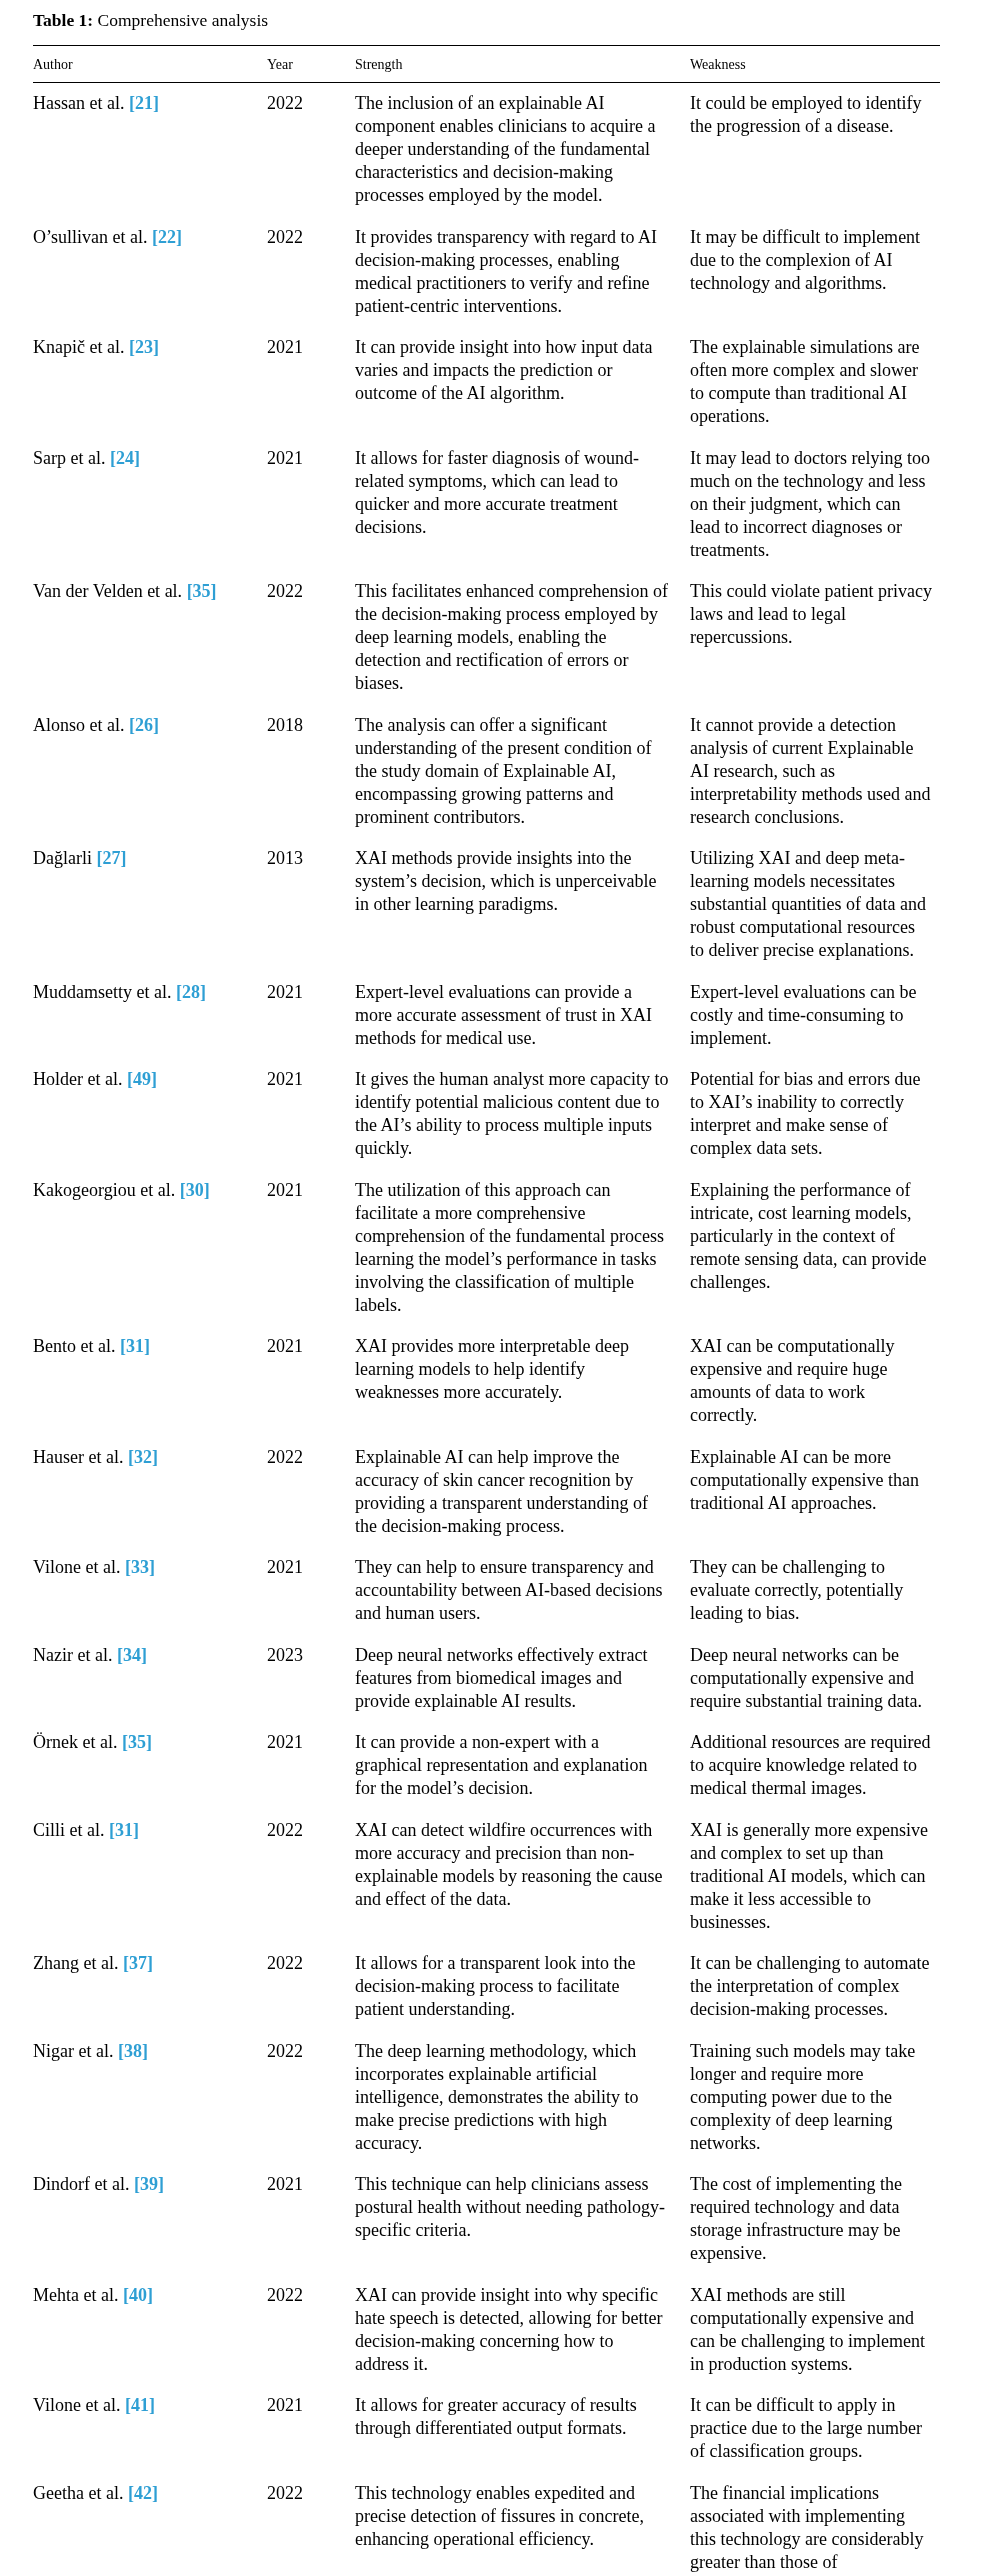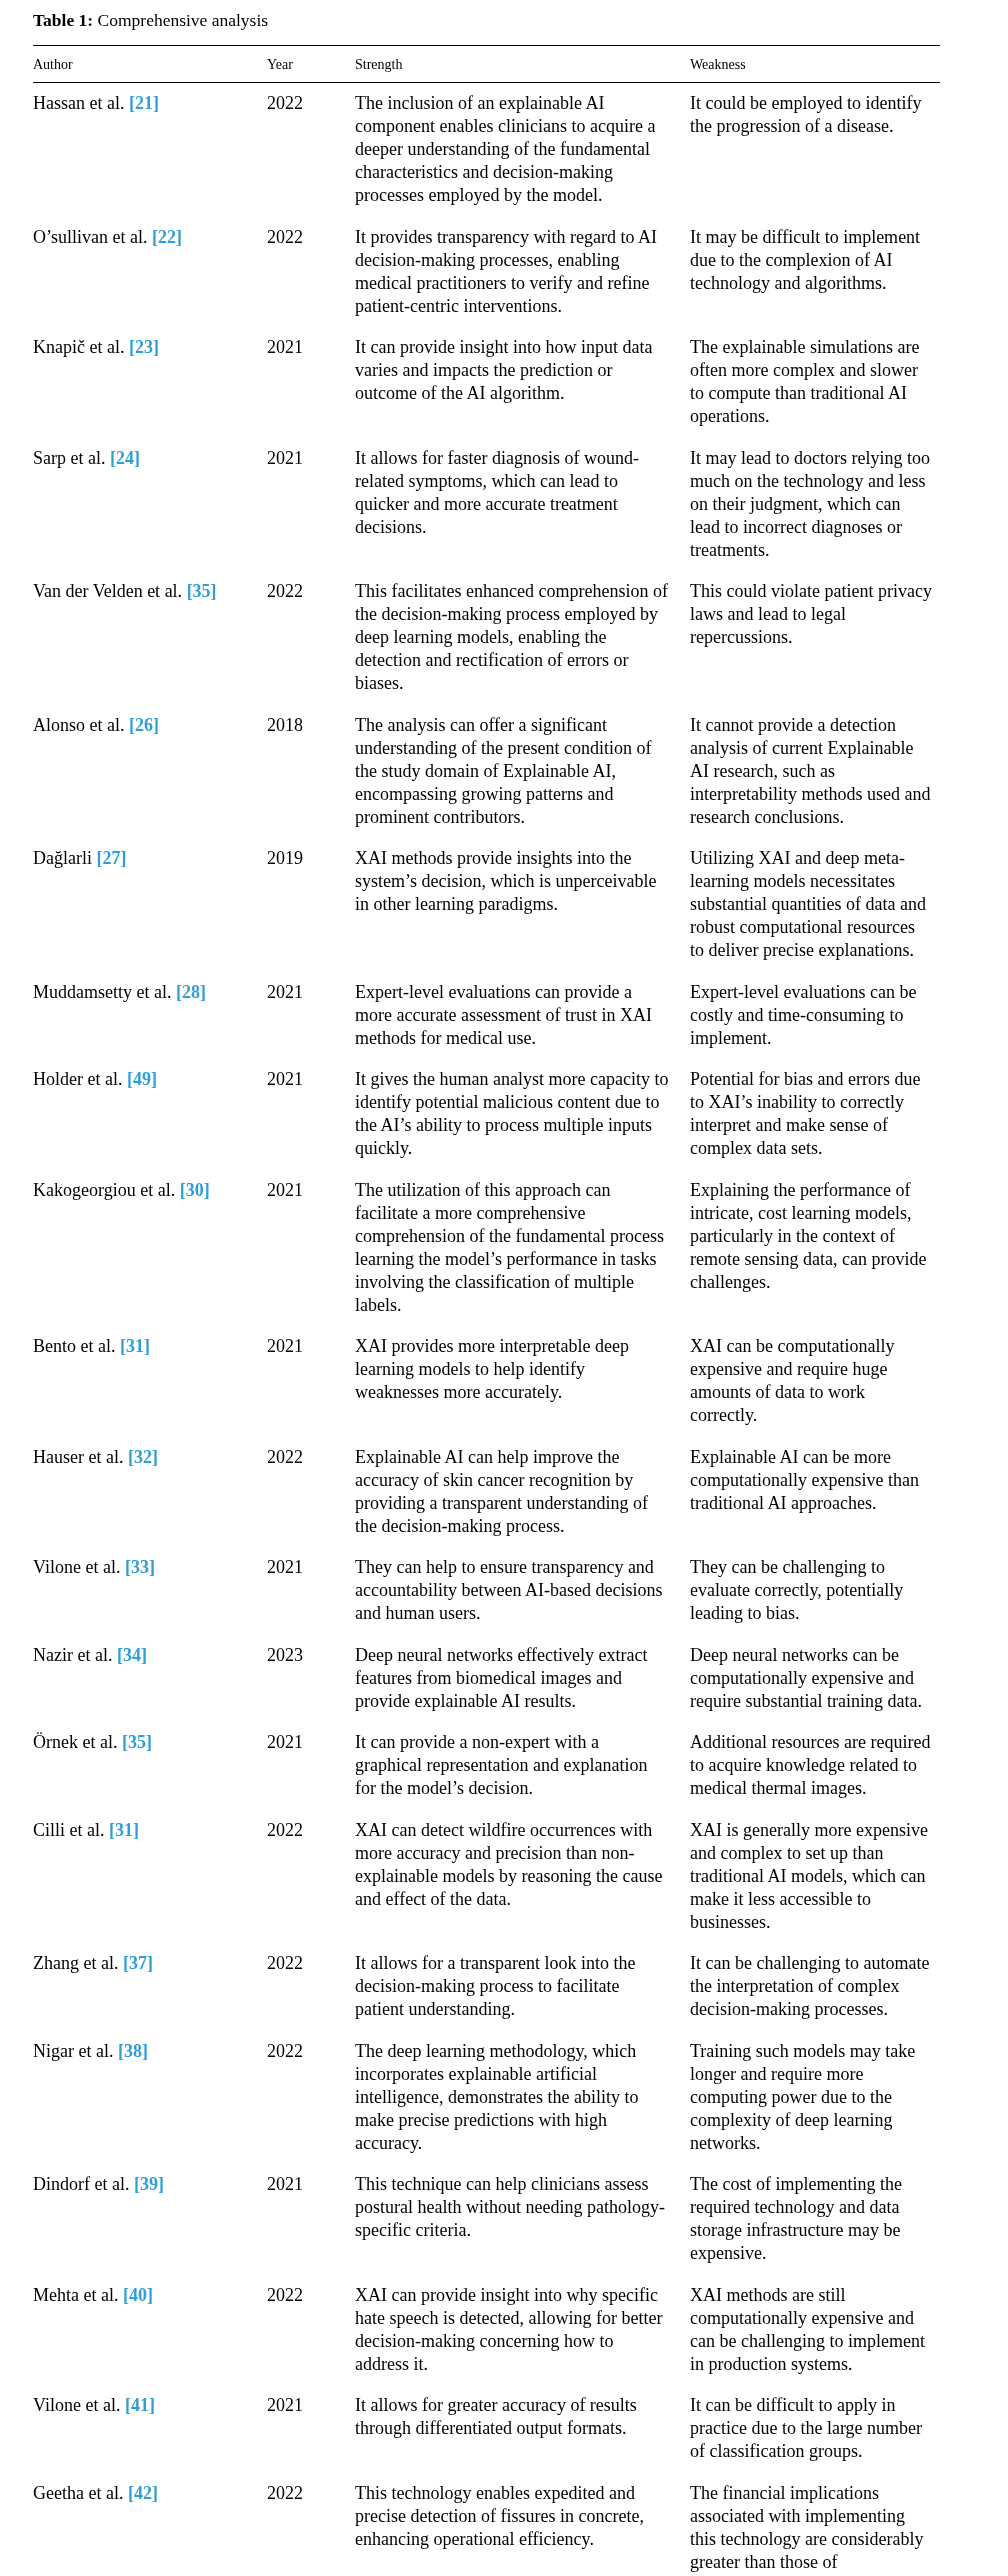--- a/index.html
+++ b/index.html
@@ -117,21 +117,21 @@
           <td class="col-3">This could violate patient privacy laws and lead to legal repercussions.</td>
         </tr>
         <tr>
           <td class="col-0"><span>Alonso et al.</span> <a class="cite">[26]</a></td>
           <td class="col-1">2018</td>
           <td class="col-2">The analysis can offer a significant understanding of the present condition of the study domain of Explainable AI, encompassing growing patterns and prominent contributors.</td>
           <td class="col-3">It cannot provide a detection analysis of current Explainable AI research, such as interpretability methods used and research conclusions.</td>
         </tr>
         <tr>
           <td class="col-0"><span>Dağlarli</span> <a class="cite">[27]</a></td>
-          <td class="col-1">2019</td>
+          <td class="col-1">2013</td>
           <td class="col-2">XAI methods provide insights into the system’s decision, which is unperceivable in other learning paradigms.</td>
           <td class="col-3">Utilizing XAI and deep meta-learning models necessitates substantial quantities of data and robust computational resources to deliver precise explanations.</td>
         </tr>
         <tr>
           <td class="col-0"><span>Muddamsetty et al.</span> <a class="cite">[28]</a></td>
           <td class="col-1">2021</td>
           <td class="col-2">Expert-level evaluations can provide a more accurate assessment of trust in XAI methods for medical use.</td>
           <td class="col-3">Expert-level evaluations can be costly and time-consuming to implement.</td>
         </tr>
         <tr>

